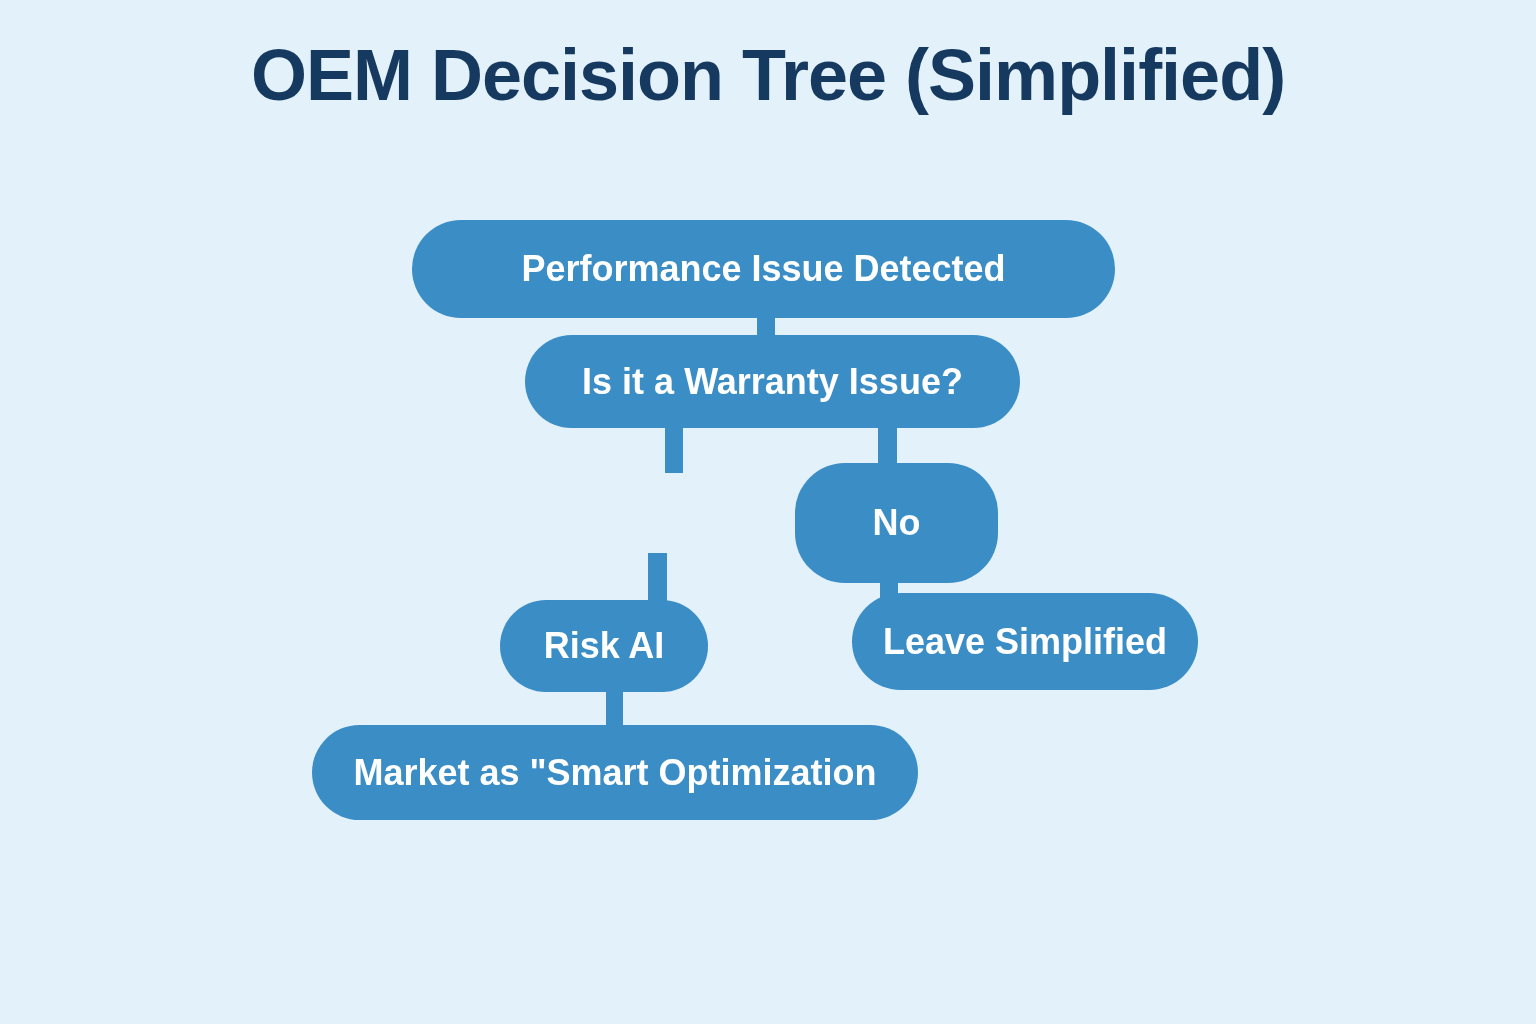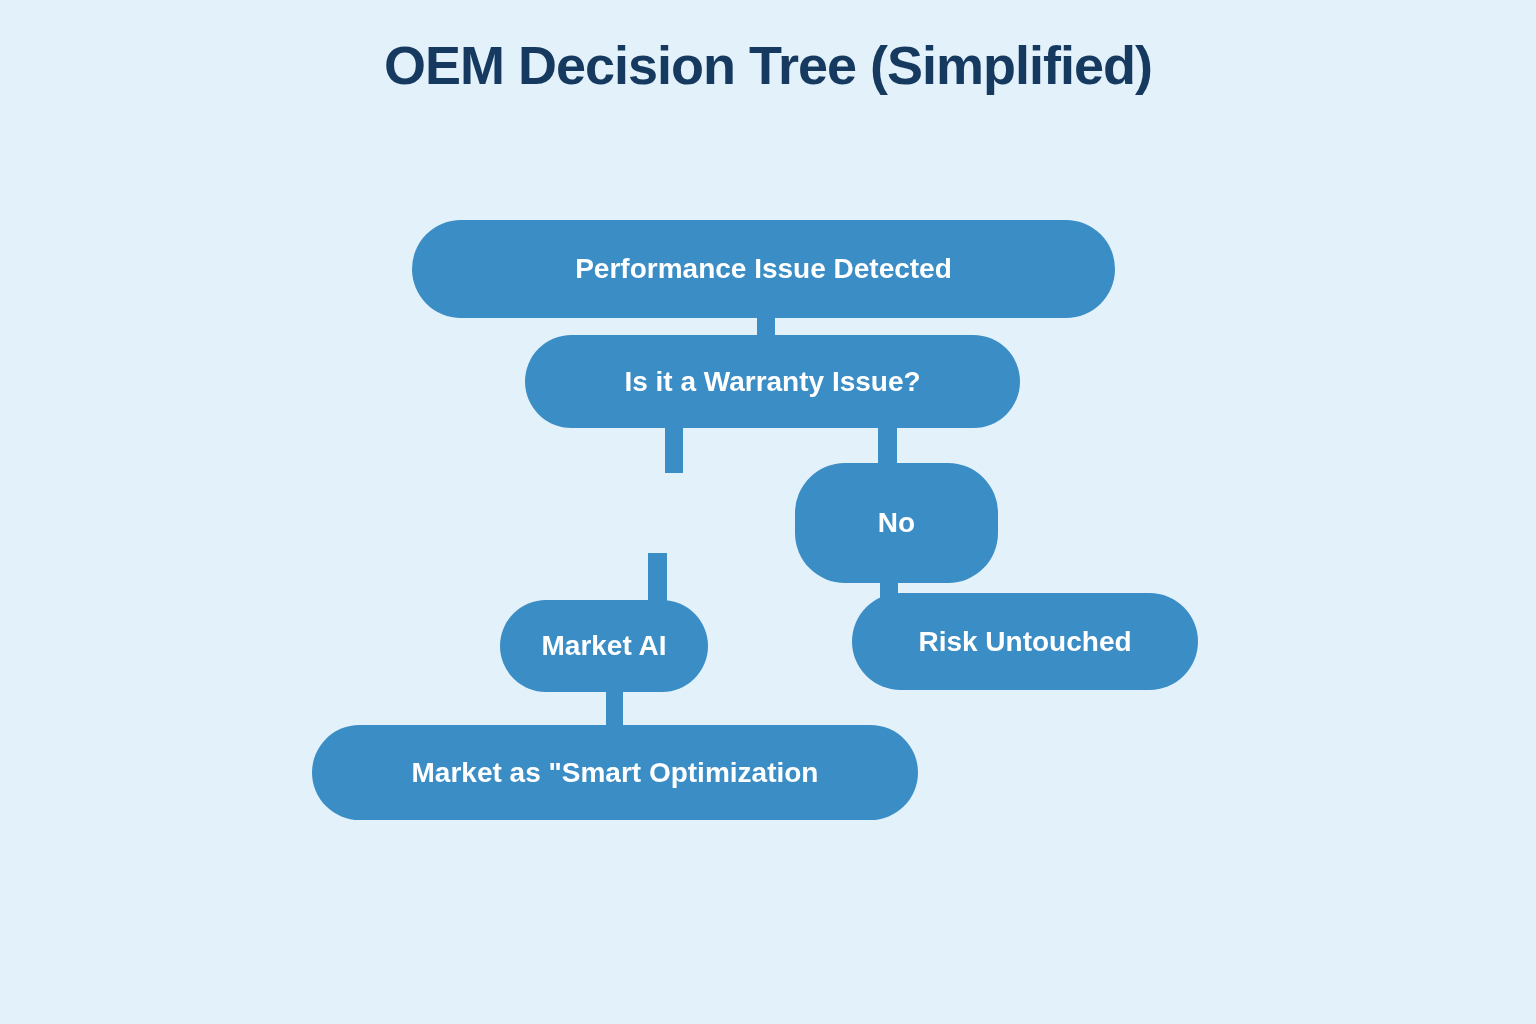--- a/index.html
+++ b/index.html
@@ -20,34 +20,34 @@
     width: 1536px;
     height: 1024px;
     background: var(--bg);
   }
   .title {
     position: absolute;
     top: 34px;
     left: 0;
     width: 1536px;
     text-align: center;
-    font-size: 54px;
+    font-size: 72px;
     font-weight: 700;
     letter-spacing: -1px;
     color: var(--title-text);
   }
   .node {
     position: absolute;
     background: var(--node-fill);
     color: var(--node-text);
     display: flex;
     align-items: center;
     justify-content: center;
     font-weight: 700;
-    font-size: 28px;
+    font-size: 36px;
     white-space: nowrap;
     z-index: 2;
   }
   .edge {
     position: absolute;
     background: var(--node-fill);
     z-index: 1;
   }
   
   .node-root           { left: 412px; top: 220px; width: 703px; height:  98px; border-radius: 49px; }
@@ -79,19 +79,19 @@
   <div class="edge edge-no-leave"></div>
   <div class="edge edge-apply-market"></div>
 
   <div class="node node-root">Performance Issue Detected</div>
 
   <div class="node node-question">Is it a Warranty Issue?</div>
 
 
   <div class="node node-no">No</div>
 
-  <div class="node node-apply-ai">Market AI</div>
+  <div class="node node-apply-ai">Risk AI</div>
 
-  <div class="node node-leave">Risk Untouched</div>
+  <div class="node node-leave">Leave Simplified</div>
 
   <div class="node node-market">Market as "Smart Optimization</div>
 
 </div>
 
 </body></html>

